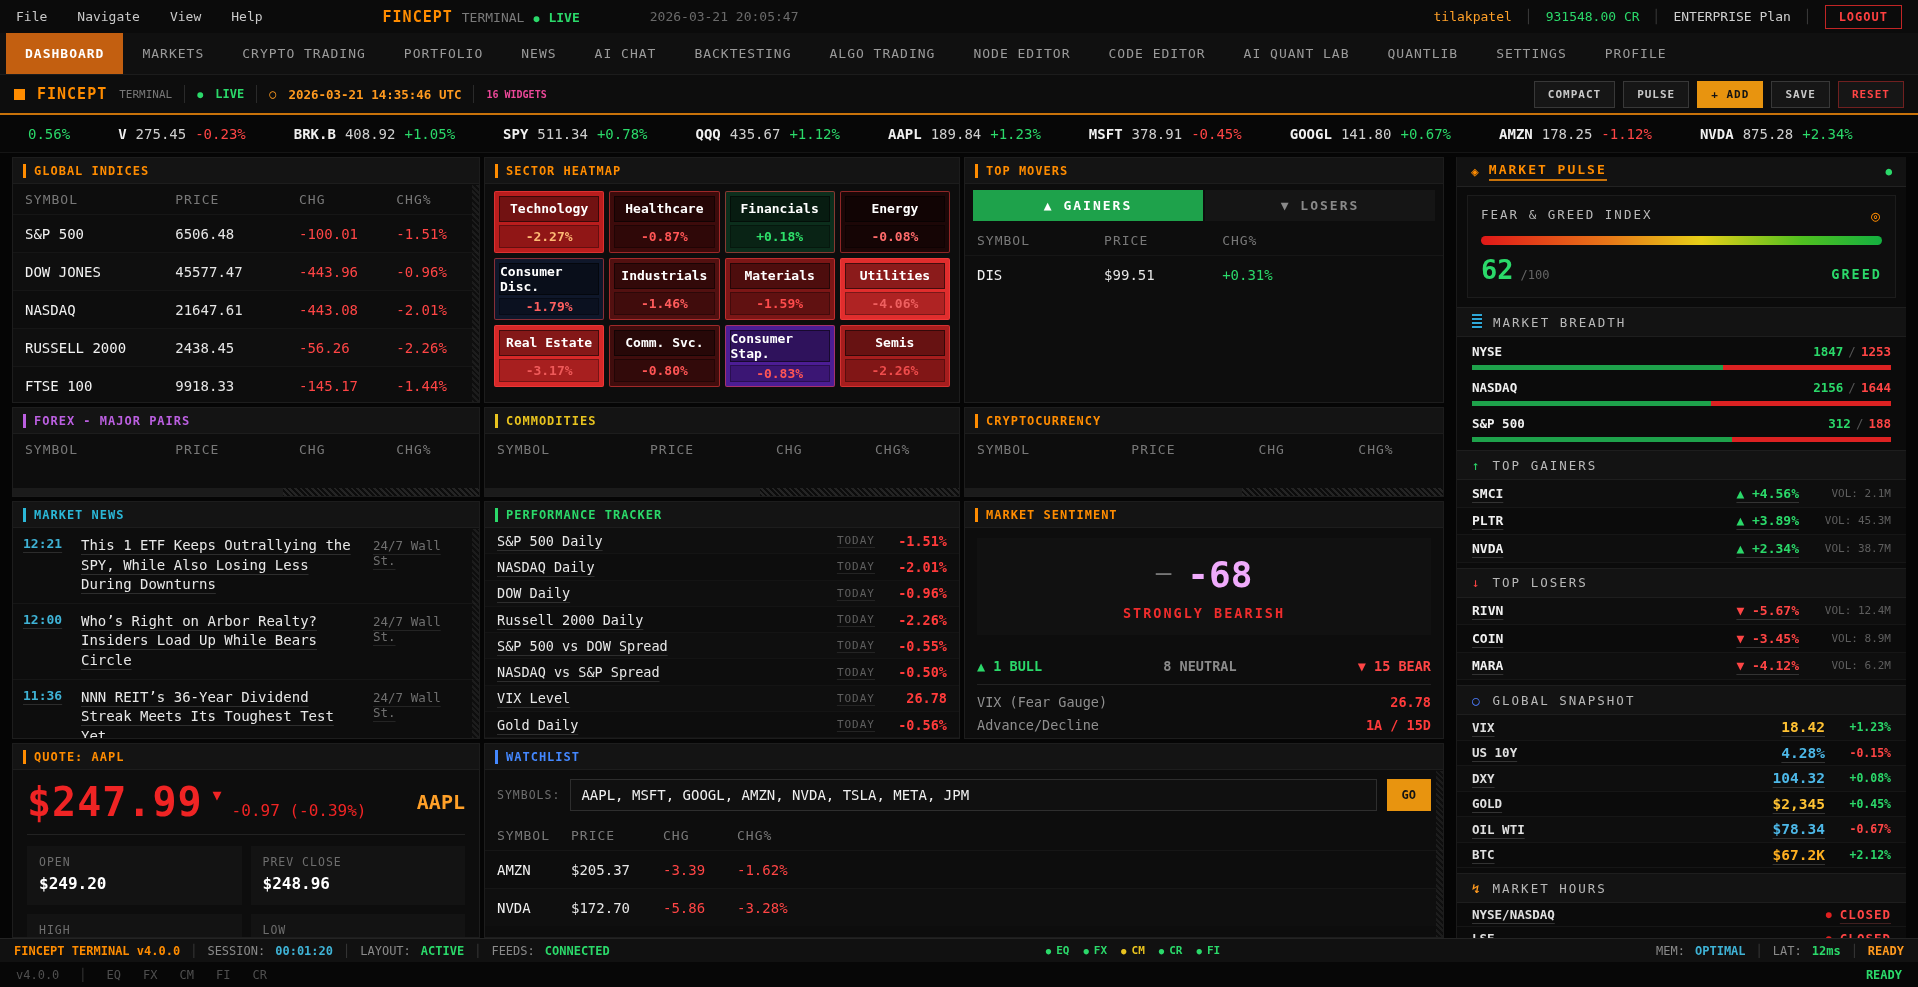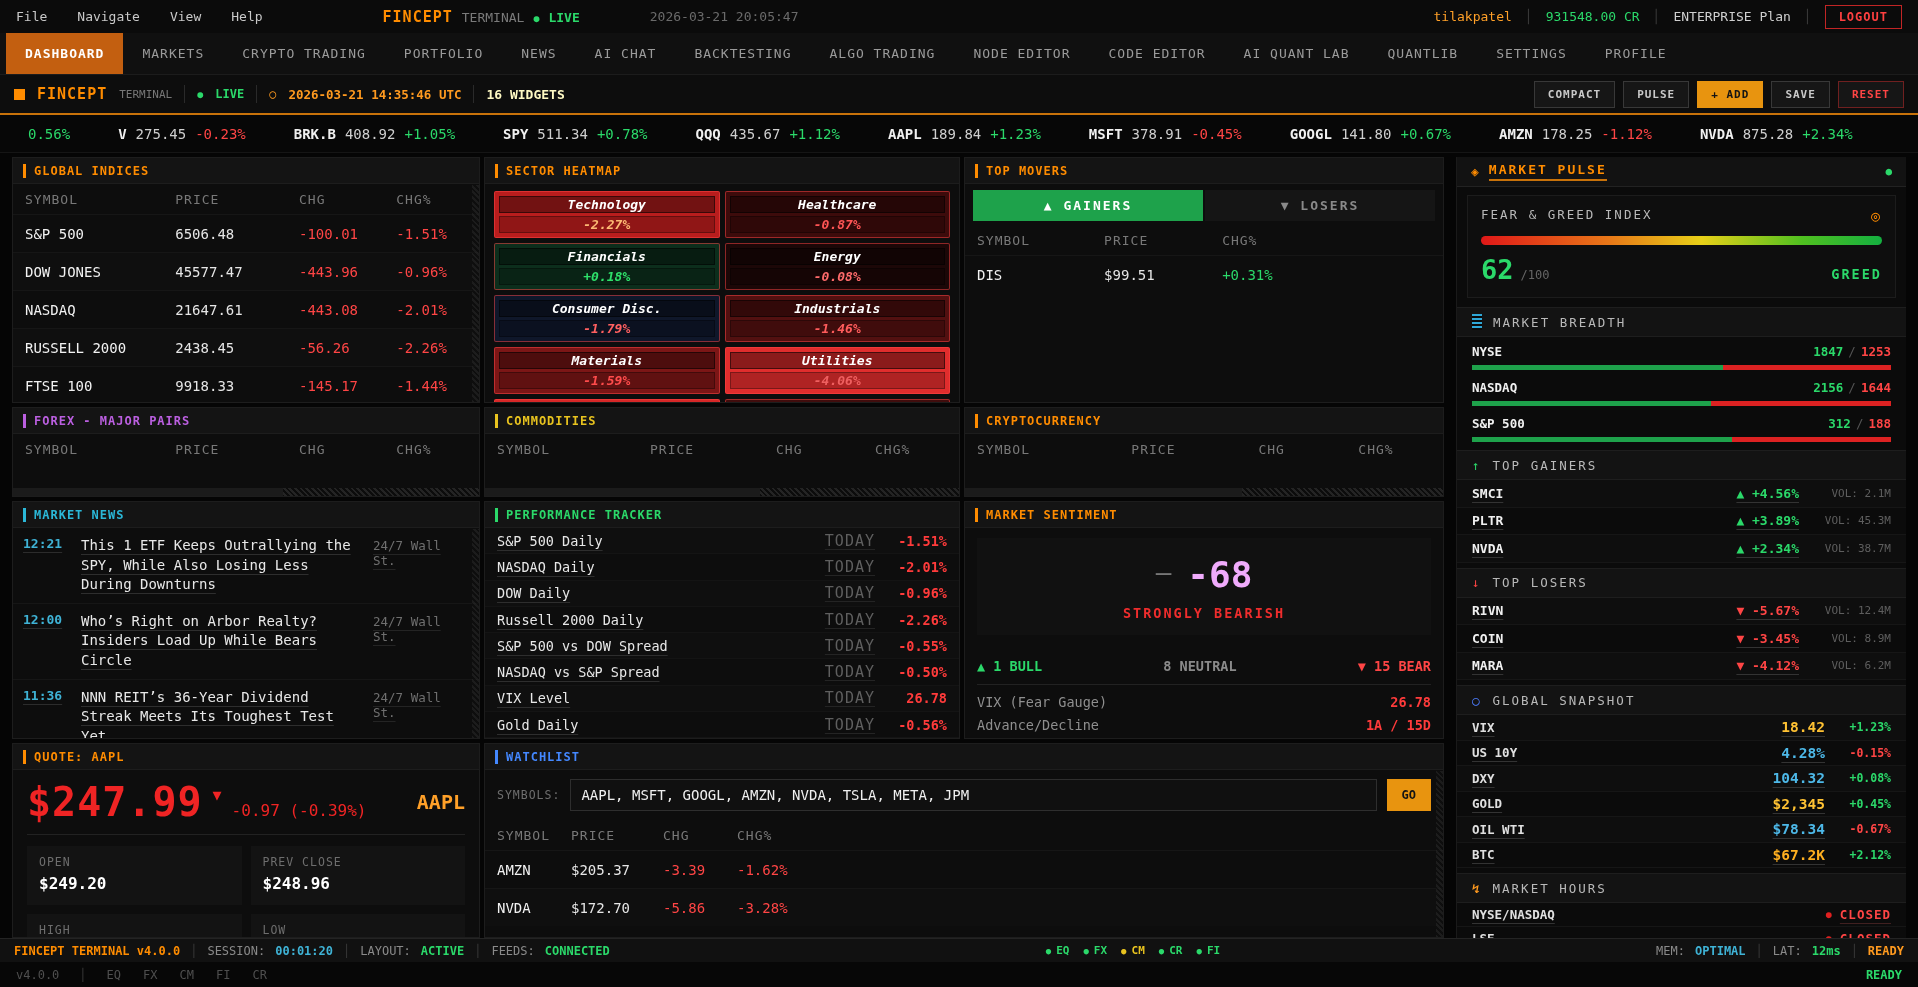--- a/index.html
+++ b/index.html
@@ -34,21 +34,21 @@
   
   .subheader { height:40px; flex:none; background:#0d0d0d; border-bottom:2px solid #c8720a;
                display:flex; align-items:center; gap:12px; padding:0 14px; }
   .sh-square { width:11px; height:11px; background:#ff8c00; }
   .sh-brand { color:#ff8c00; font-weight:bold; font-size:15px; letter-spacing:1px; }
   .sh-suffix { color:#777; font-size:11px; }
   .sh-sep { width:1px; height:18px; background:#2a2a2a; }
   .sh-live { color:#2bd96a; font-weight:bold; font-size:12px; }
   .sh-clockicon { color:#ff9a1f; font-size:12px; }
   .sh-clock { color:#ff9a1f; font-size:12.5px; font-weight:bold; }
-  .sh-widgets { color:#fef9c3; font-weight:bold; font-size:13px; }
+  .sh-widgets { color:#ec4899; font-weight:bold; font-size:10px; }
   .sh-buttons { margin-left:auto; display:flex; gap:8px; }
   .shbtn { background:#161616; border:1px solid #383838; color:#c9c9c9; font-family:inherit;
            font-size:11px; font-weight:bold; padding:6px 13px; letter-spacing:1px; }
   .shbtn.add { background:#e8940f; border-color:#e8940f; color:#141414; }
   .shbtn.reset { color:#ff4545; border-color:#702020; }
 
   
   .tickerbar { height:38px; flex:none; background:#070707; border-bottom:1px solid #151515;
                display:flex; align-items:center; overflow:hidden; }
   .ticker-track { display:flex; white-space:nowrap; margin-left:-14px; }
@@ -78,21 +78,21 @@
   .t4 { grid-template-columns:34% 28% 22% 16%; }
   .t3 { grid-template-columns:28% 26% 46%; }
   .twl { grid-template-columns:74px 92px 74px 1fr; }
   .thead { color:#787878; font-size:13px; letter-spacing:1px; height:30px; flex:none; }
   .tdata { height:38px; font-size:14px; border-top:1px solid #161616; }
   .tdata:nth-child(odd) { background:#0f0f0f; }
   .c-sym { color:#f2f2f2; }
   .c-pr { color:#e6e6e6; }
 
   
-  .hm { flex:1; display:grid; grid-template-columns:repeat(2,1fr); grid-template-rows:repeat(4,1fr); gap:5px; padding:7px 9px;font-style:italic; }
+  .hm { flex:1; display:grid; grid-template-columns:repeat(4,1fr); grid-template-rows:repeat(4,1fr); gap:5px; padding:7px 9px; }
   .tile { border:1px solid rgba(255,70,70,.5); border-radius:2px; padding:4px; display:flex; flex-direction:column; gap:3px; }
   .tname { flex:1.1; display:flex; align-items:center; justify-content:center; background:rgba(0,0,0,.38);
            border:1px solid rgba(0,0,0,.5); color:#fff; font-weight:bold; font-size:13px; }
   .tval { flex:1; display:flex; align-items:center; justify-content:center; background:rgba(0,0,0,.22);
           border:1px solid rgba(0,0,0,.3); font-weight:bold; font-size:13px; }
 
   
   .mtabs { display:flex; gap:2px; margin:6px 8px 4px; flex:none; }
   .mtab { flex:1; text-align:center; padding:8px 0; font-weight:bold; font-size:13px; letter-spacing:2px; }
   .mtab.on { background:#1ea24b; color:#fff; }
@@ -101,21 +101,21 @@
   
   .nrow { display:flex; gap:10px; padding:8px 10px; border-bottom:1px solid #161616; }
   .ntime { width:48px; flex:none; color:#3fb3d6; font-weight:bold; text-decoration:underline; text-decoration-color:#2c2c2c; text-underline-offset:4px; }
   .nhead { flex:1; color:#e8e8e8; font-size:14px; line-height:1.4; text-decoration:underline; text-decoration-color:#2e2e2e; text-underline-offset:4px; }
   .nsrc { width:96px; flex:none; color:#6f6f6f; font-size:12.5px; padding-top:2px; text-decoration:underline; text-decoration-color:#242424; text-underline-offset:4px; }
 
   
   .prow { display:flex; align-items:center; padding:0 12px; height:26.3px; border-bottom:1px solid #141414; font-size:13.5px; }
   .prow:nth-child(odd) { background:#0f0f0f; }
   .pname { color:#e8e8e8; text-decoration:underline; text-decoration-color:#2e2e2e; text-underline-offset:4px; }
-  .pperiod { margin-left:auto; color:#5f5f5f; font-size:15px; letter-spacing:1px; text-decoration:underline; text-decoration-color:#242424; text-underline-offset:3px; }
+  .pperiod { margin-left:auto; color:#5f5f5f; font-size:11px; letter-spacing:1px; text-decoration:underline; text-decoration-color:#242424; text-underline-offset:3px; }
   .pval { width:72px; text-align:right; font-weight:bold; color:#ff3b3b; }
 
   
   .sent-card { margin:10px 12px 6px; background:#111; padding:16px 0 14px; text-align:center; flex:none; }
   .sent-dash { color:#777; font-size:26px; margin-right:16px; vertical-align:6px; }
   .sent-score { font-size:36px; font-weight:bold; color:#f0abfc; }
   .sent-label { margin-top:10px; color:#ef2d2d; font-weight:bold; font-size:13.5px; letter-spacing:2px; }
   .sent-bar { display:flex; height:10px; margin:8px 12px 0; }
   .sent-legend { display:flex; align-items:center; padding:9px 12px 6px; font-size:13.5px; font-weight:bold; }
   .sent-neutral { flex:1; text-align:center; color:#8a8a8a; }

